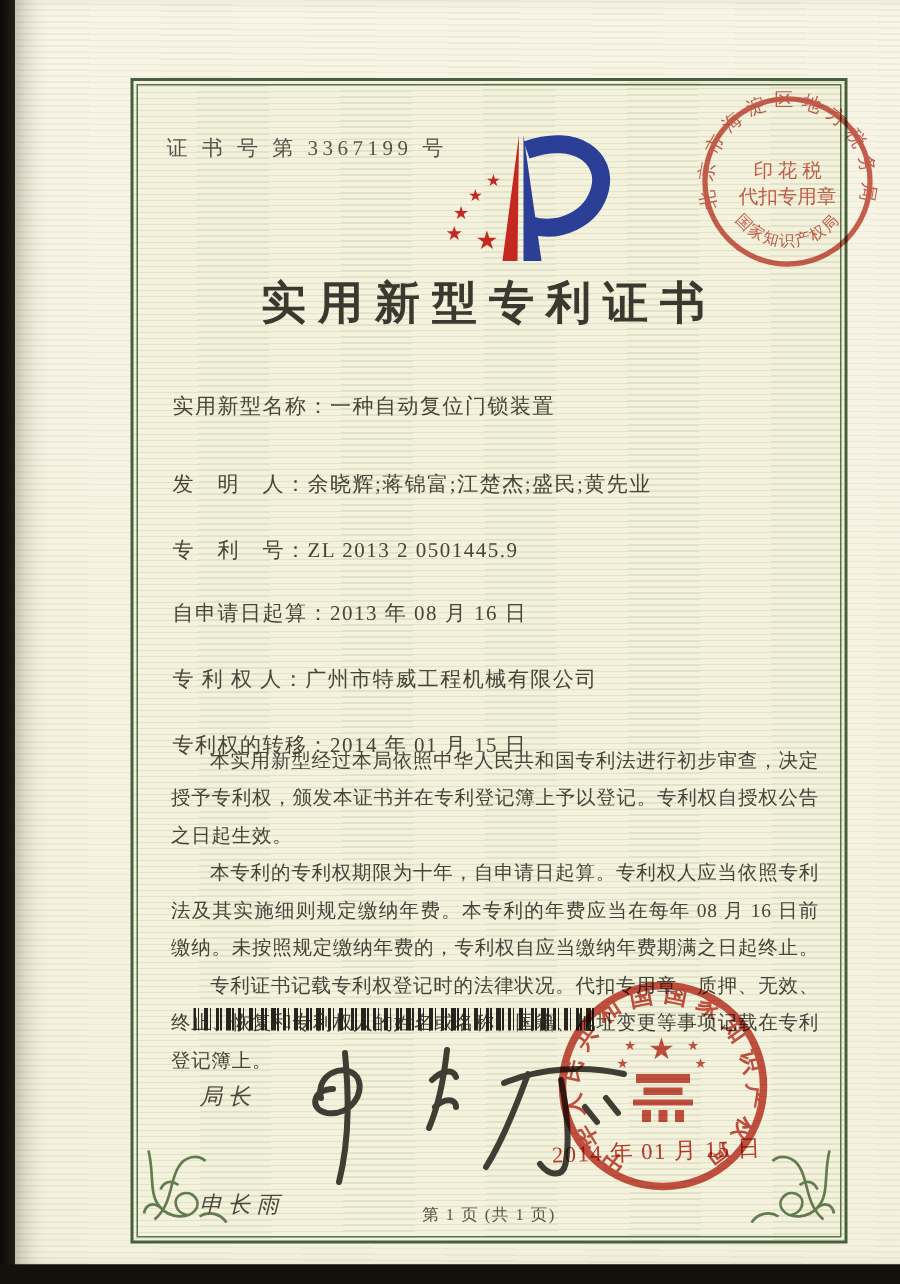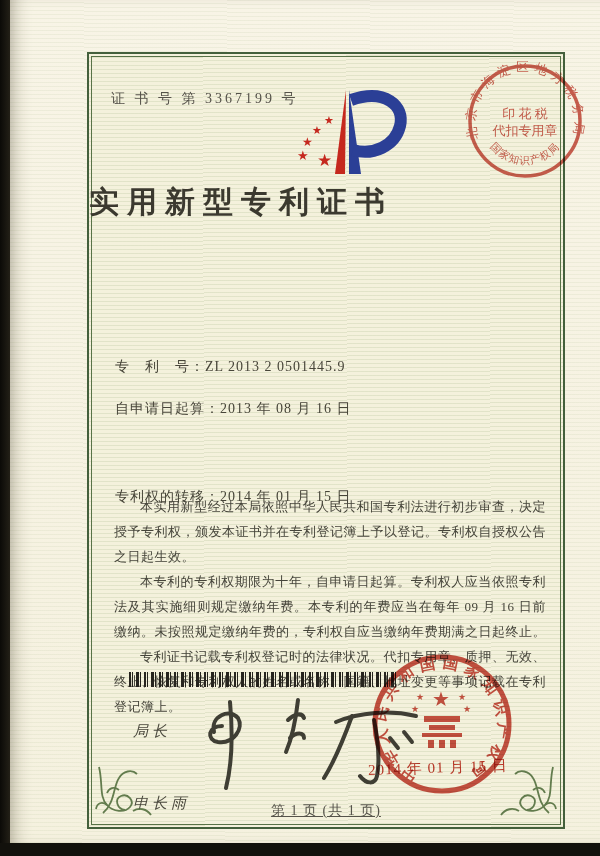--- a/index.html
+++ b/index.html
@@ -24,21 +24,21 @@
     margin-left: 43px;
   }
   .frame::before{
     content:"";position:absolute;inset:2px;border:1px solid #587247;pointer-events:none;
   }
   .cert-no{
     position:absolute;left:22px;top:36px;font-size:14px;color:#55524a;letter-spacing:3px;
   }
   .logo{position:absolute;left:194px;top:30px;width:136px;height:100px;}
   .title{
-    position:absolute;left:0;top:128px;width:100%;
+    position:absolute;left:0;top:128px;width:100%;text-align:center;
     font-size:30px;font-weight:bold;letter-spacing:8px;color:#3b392f;
   }
   .field{
     position:absolute;left:26px;right:16px;font-size:14px;color:#474539;letter-spacing:1px;white-space:nowrap;
   }
   .f0{top:208px}.f1{top:260px}.f2{top:304px}.f3{top:346px}.f4{top:390px}.f5{top:434px}
   .paras{
     position:absolute;left:25px;right:17px;top:440px;
     font-size:13px;line-height:25px;color:#45443a;text-align:justify;letter-spacing:0.5px;
   }
@@ -52,21 +52,21 @@
       #26241e 11px 12px,rgba(0,0,0,0) 12px 15px);
   }
   .director,.director-name{
     position:absolute;left:44px;font-size:15px;color:#4a483d;letter-spacing:4px;font-style:italic;
   }
   .director{top:668px}
   .director-name{top:740px}
   .signature{position:absolute;left:95px;top:636px;width:250px;height:110px;}
   .footer{
     position:absolute;left:0;top:748px;width:100%;text-align:center;
-    font-size:14px;color:#55534a;letter-spacing:1px;text-decoration:underline;
+    font-size:11px;color:#55534a;letter-spacing:1px;
   }
   .flourish{position:absolute;bottom:6px;width:64px;height:64px;opacity:0.9;}
   .flourish.left{left:4px;}
   .flourish.right{right:4px;transform:scaleX(-1);}
   .seal-main{
     position:absolute;left:356px;top:648px;width:152px;height:152px;
     opacity:0.88;mix-blend-mode:multiply;z-index:5;
   }
   .seal-date{
     position:absolute;left:358px;top:758px;width:170px;z-index:6;
@@ -95,27 +95,30 @@
       <path d="M68,16 C102,4 122,22 117,42 C112,62 90,72 70,66" fill="none" stroke="#2b3f96" stroke-width="12"></path>
       <text x="41" y="40" font-size="11" fill="#c5281e">★</text>
       <text x="29" y="50" font-size="11" fill="#c5281e">★</text>
       <text x="19" y="62" font-size="12" fill="#c5281e">★</text>
       <text x="14" y="76" font-size="13" fill="#c5281e">★</text>
       <text x="34" y="82" font-size="17" fill="#c5281e">★</text>
     </svg>
 
     <div class="title">实用新型专利证书</div>
 
+    <div class="field f0"><span>实用新型名称：</span><span>一种自动复位门锁装置</span></div>
+    <div class="field f1"><span>发　明　人：</span><span>余晓辉;蒋锦富;江楚杰;盛民;黄先业</span></div>
     <div class="field f2"><span>专　利　号：</span><span>ZL 2013 2 0501445.9</span></div>
     <div class="field f3"><span>自申请日起算：</span><span>2013 年 08 月 16 日</span></div>
+    <div class="field f4"><span>专 利 权 人：</span><span>广州市特威工程机械有限公司</span></div>
     <div class="field f5"><span>专利权的转移：</span><span>2014 年 01 月 15 日</span></div>
 
     <div class="paras">
       <p>本实用新型经过本局依照中华人民共和国专利法进行初步审查，决定授予专利权，颁发本证书并在专利登记簿上予以登记。专利权自授权公告之日起生效。</p>
-      <p>本专利的专利权期限为十年，自申请日起算。专利权人应当依照专利法及其实施细则规定缴纳年费。本专利的年费应当在每年 09 月 16 日前缴纳。未按照规定缴纳年费的，专利权自应当缴纳年费期满之日起终止。</p>
+      <p>本专利的专利权期限为十年，自申请日起算。专利权人应当依照专利法及其实施细则规定缴纳年费。本专利的年费应当在每年 08 月 16 日前缴纳。未按照规定缴纳年费的，专利权自应当缴纳年费期满之日起终止。</p>
       <p>专利证书记载专利权登记时的法律状况。代扣专用章、质押、无效、终止、恢复和专利权人的姓名或名称、国籍、地址变更等事项记载在专利登记簿上。</p>
     </div>
 
     <div class="barcode"></div>
 
     <div class="director">局长</div>
     <div class="director-name">申长雨</div>
 
     <svg class="signature" viewBox="0 0 250 110">
       <g fill="none" stroke="#3f3e34" stroke-width="4" stroke-linecap="round">

